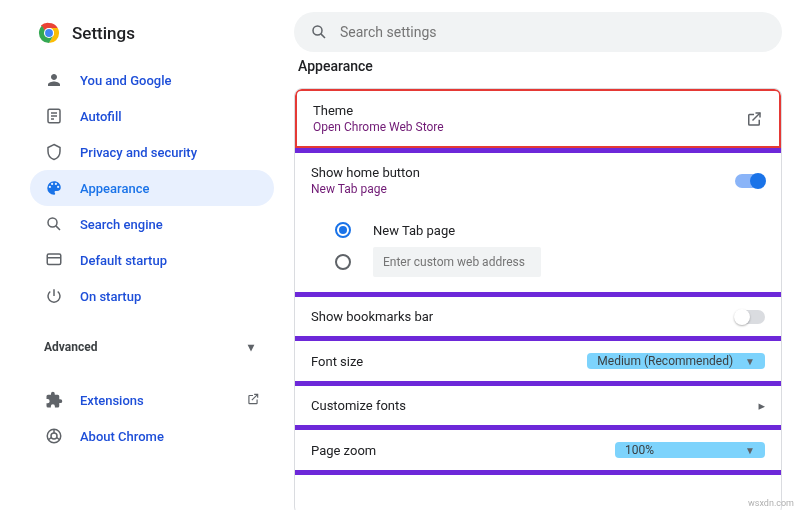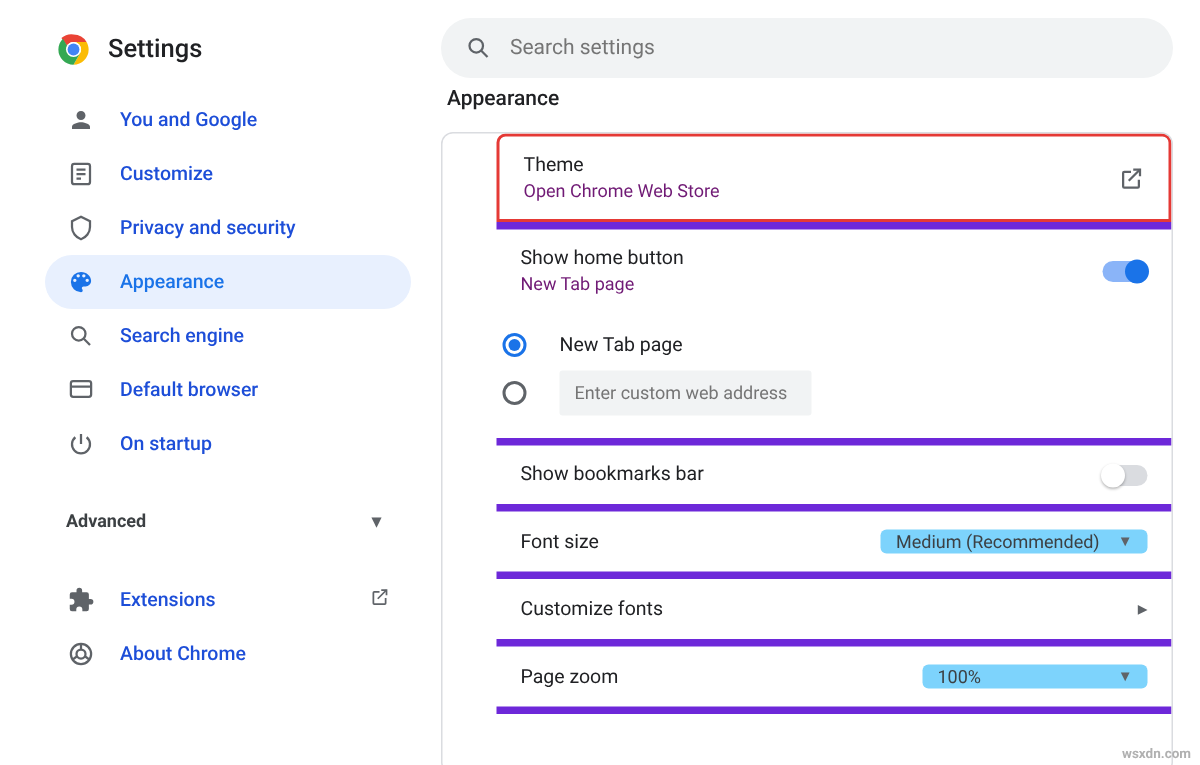--- a/index.html
+++ b/index.html
@@ -18,42 +18,42 @@
 .nav-item.selected .icon { color: #1a73e8; }
 .nav-item .label { font-size: 13px; font-weight: 500; flex: 1; }
 .nav-item .ext { color: #5f6368; }
 .advanced-row { display: flex; align-items: flex-end; justify-content: space-between; padding: 8px 20px 10px 20px; margin-top: 18px; margin-bottom: 14px; cursor: pointer; color: #3c4043; font-size: 12px; font-weight: 700; }
 .advanced-row .chev { color: #5f6368; margin-right: 10px;}
 .search-wrap { background: #f1f3f4; border-radius: 22px; height: 40px; display: flex; align-items: center; padding: 0 16px; }
 .search-wrap .icon { color: #5f6368; margin-right: 12px; display: flex; }
 .search-input { border: none; background: transparent; outline: none; font-size: 14px; color: #3c4043; flex: 1; }
 .section-heading { font-size: 14px; font-weight: 500; color: #202124; margin: 6px 0 14px 4px; }
 .card { border: 1px solid #dadce0; border-radius: 8px; overflow: hidden; }
-.row { display: flex; align-items: center; padding: 12px 16px; min-height: 44px; margin-left: 36px; }
+.row { display: flex; align-items: center; padding: 12px 16px; min-height: 44px; }
 .row + .row, .subrow + .row { border-top: 5px solid #6d28d9; }
 .row.highlight { border: 2px solid #e53935; border-radius: 6px 6px 0 0; border-bottom-width: 2px; }
 .row .text-col { flex: 1; }
 .row .title { font-size: 13px; color: #202124; }
 .row .sub { font-size: 12px; color: #701a75; margin-top: 2px; }
 .row .control { display: flex; align-items: center; }
 .ext-link { color: #5f6368; cursor: pointer; }
 .toggle { width: 30px; height: 14px; border-radius: 8px; position: relative; background: #dadce0; cursor: pointer; }
 .toggle::after { content: ""; position: absolute; width: 16px; height: 16px; border-radius: 50%; background: #fff; top: -1px; left: -1px; box-shadow: 0 1px 2px rgba(0,0,0,0.3); }
 .toggle.on { background: #8ab4f8; }
 .toggle.on::after { left: 15px; background: #1a73e8; box-shadow: none; }
 .subrow { padding: 6px 16px 14px 40px; border-top: none; }
 .radio-line { display: flex; align-items: center; height: 32px; }
 .radio { width: 16px; height: 16px; border-radius: 50%; border: 2px solid #5f6368; margin-right: 22px; position: relative; flex-shrink: 0; }
 .radio.on { border-color: #1a73e8; }
 .radio.on::after { content: ""; position: absolute; width: 8px; height: 8px; background: #1a73e8; border-radius: 50%; top: 2px; left: 2px; }
 .custom-input { background: #f1f3f4; border: none; height: 30px; padding: 0 10px; width: 168px; font-size: 12px; color: #5f6368; border-radius: 2px; }
 .select { background: #7dd3fc; border-radius: 4px; height: 16px; padding: 0 10px; display: flex; align-items: center; cursor: pointer; min-width: 150px; justify-content: space-between; font-size: 12px; color: #3c4043; }
 .select .chev { margin-left: 12px; font-size: 10px; color: #5f6368; }
 .chevron-right { color: #5f6368; }
-.watermark { position: absolute; bottom: 2px; right: 6px; font-size: 9px; color: #b0b0b0; font-weight: bold; }
+.watermark { position: absolute; bottom: 2px; right: 6px; font-size: 9px; color: #b0b0b0; }
 </style>
 </head>
 <body>
 
 <div class="layout">
   <div class="sidebar">
     <div class="header">
       <span class="chrome-logo">
         <svg width="22" height="22" viewBox="0 0 24 24">
             <circle cx="12" cy="12" r="11" fill="#fff"></circle>
@@ -77,21 +77,21 @@
       </div>
       <div class="nav-item">
         <span class="icon">
             <svg width="18" height="18" viewBox="0 0 24 24" fill="none" stroke="currentColor" stroke-width="2">
               <rect x="4" y="3" width="16" height="18" rx="2"></rect>
               <line x1="8" y1="8" x2="16" y2="8"></line>
               <line x1="8" y1="12" x2="16" y2="12"></line>
               <line x1="8" y1="16" x2="12" y2="16"></line>
             </svg>
           </span>
-        <span class="label">Customize</span>
+        <span class="label">Autofill</span>
       </div>
       <div class="nav-item">
         <span class="icon">
             <svg width="18" height="18" viewBox="0 0 24 24" fill="none" stroke="currentColor" stroke-width="2">
               <path d="M12 2l8 4v5c0 5-3.4 9.5-8 11-4.6-1.5-8-6-8-11V6l8-4z"></path>
             </svg>
           </span>
         <span class="label">Privacy and security</span>
       </div>
       <div class="nav-item selected">
@@ -111,21 +111,21 @@
           </span>
         <span class="label">Search engine</span>
       </div>
       <div class="nav-item">
         <span class="icon">
             <svg width="18" height="18" viewBox="0 0 24 24" fill="none" stroke="currentColor" stroke-width="2">
               <rect x="3" y="4" width="18" height="14" rx="2"></rect>
               <line x1="3" y1="9" x2="21" y2="9"></line>
             </svg>
           </span>
-        <span class="label">Default browser</span>
+        <span class="label">Default startup</span>
       </div>
       <div class="nav-item">
         <span class="icon">
             <svg width="18" height="18" viewBox="0 0 24 24" fill="none" stroke="currentColor" stroke-width="2">
               <path d="M12 3v9"></path>
               <path d="M7 6a8 8 0 1 0 10 0"></path>
             </svg>
           </span>
         <span class="label">On startup</span>
       </div>

